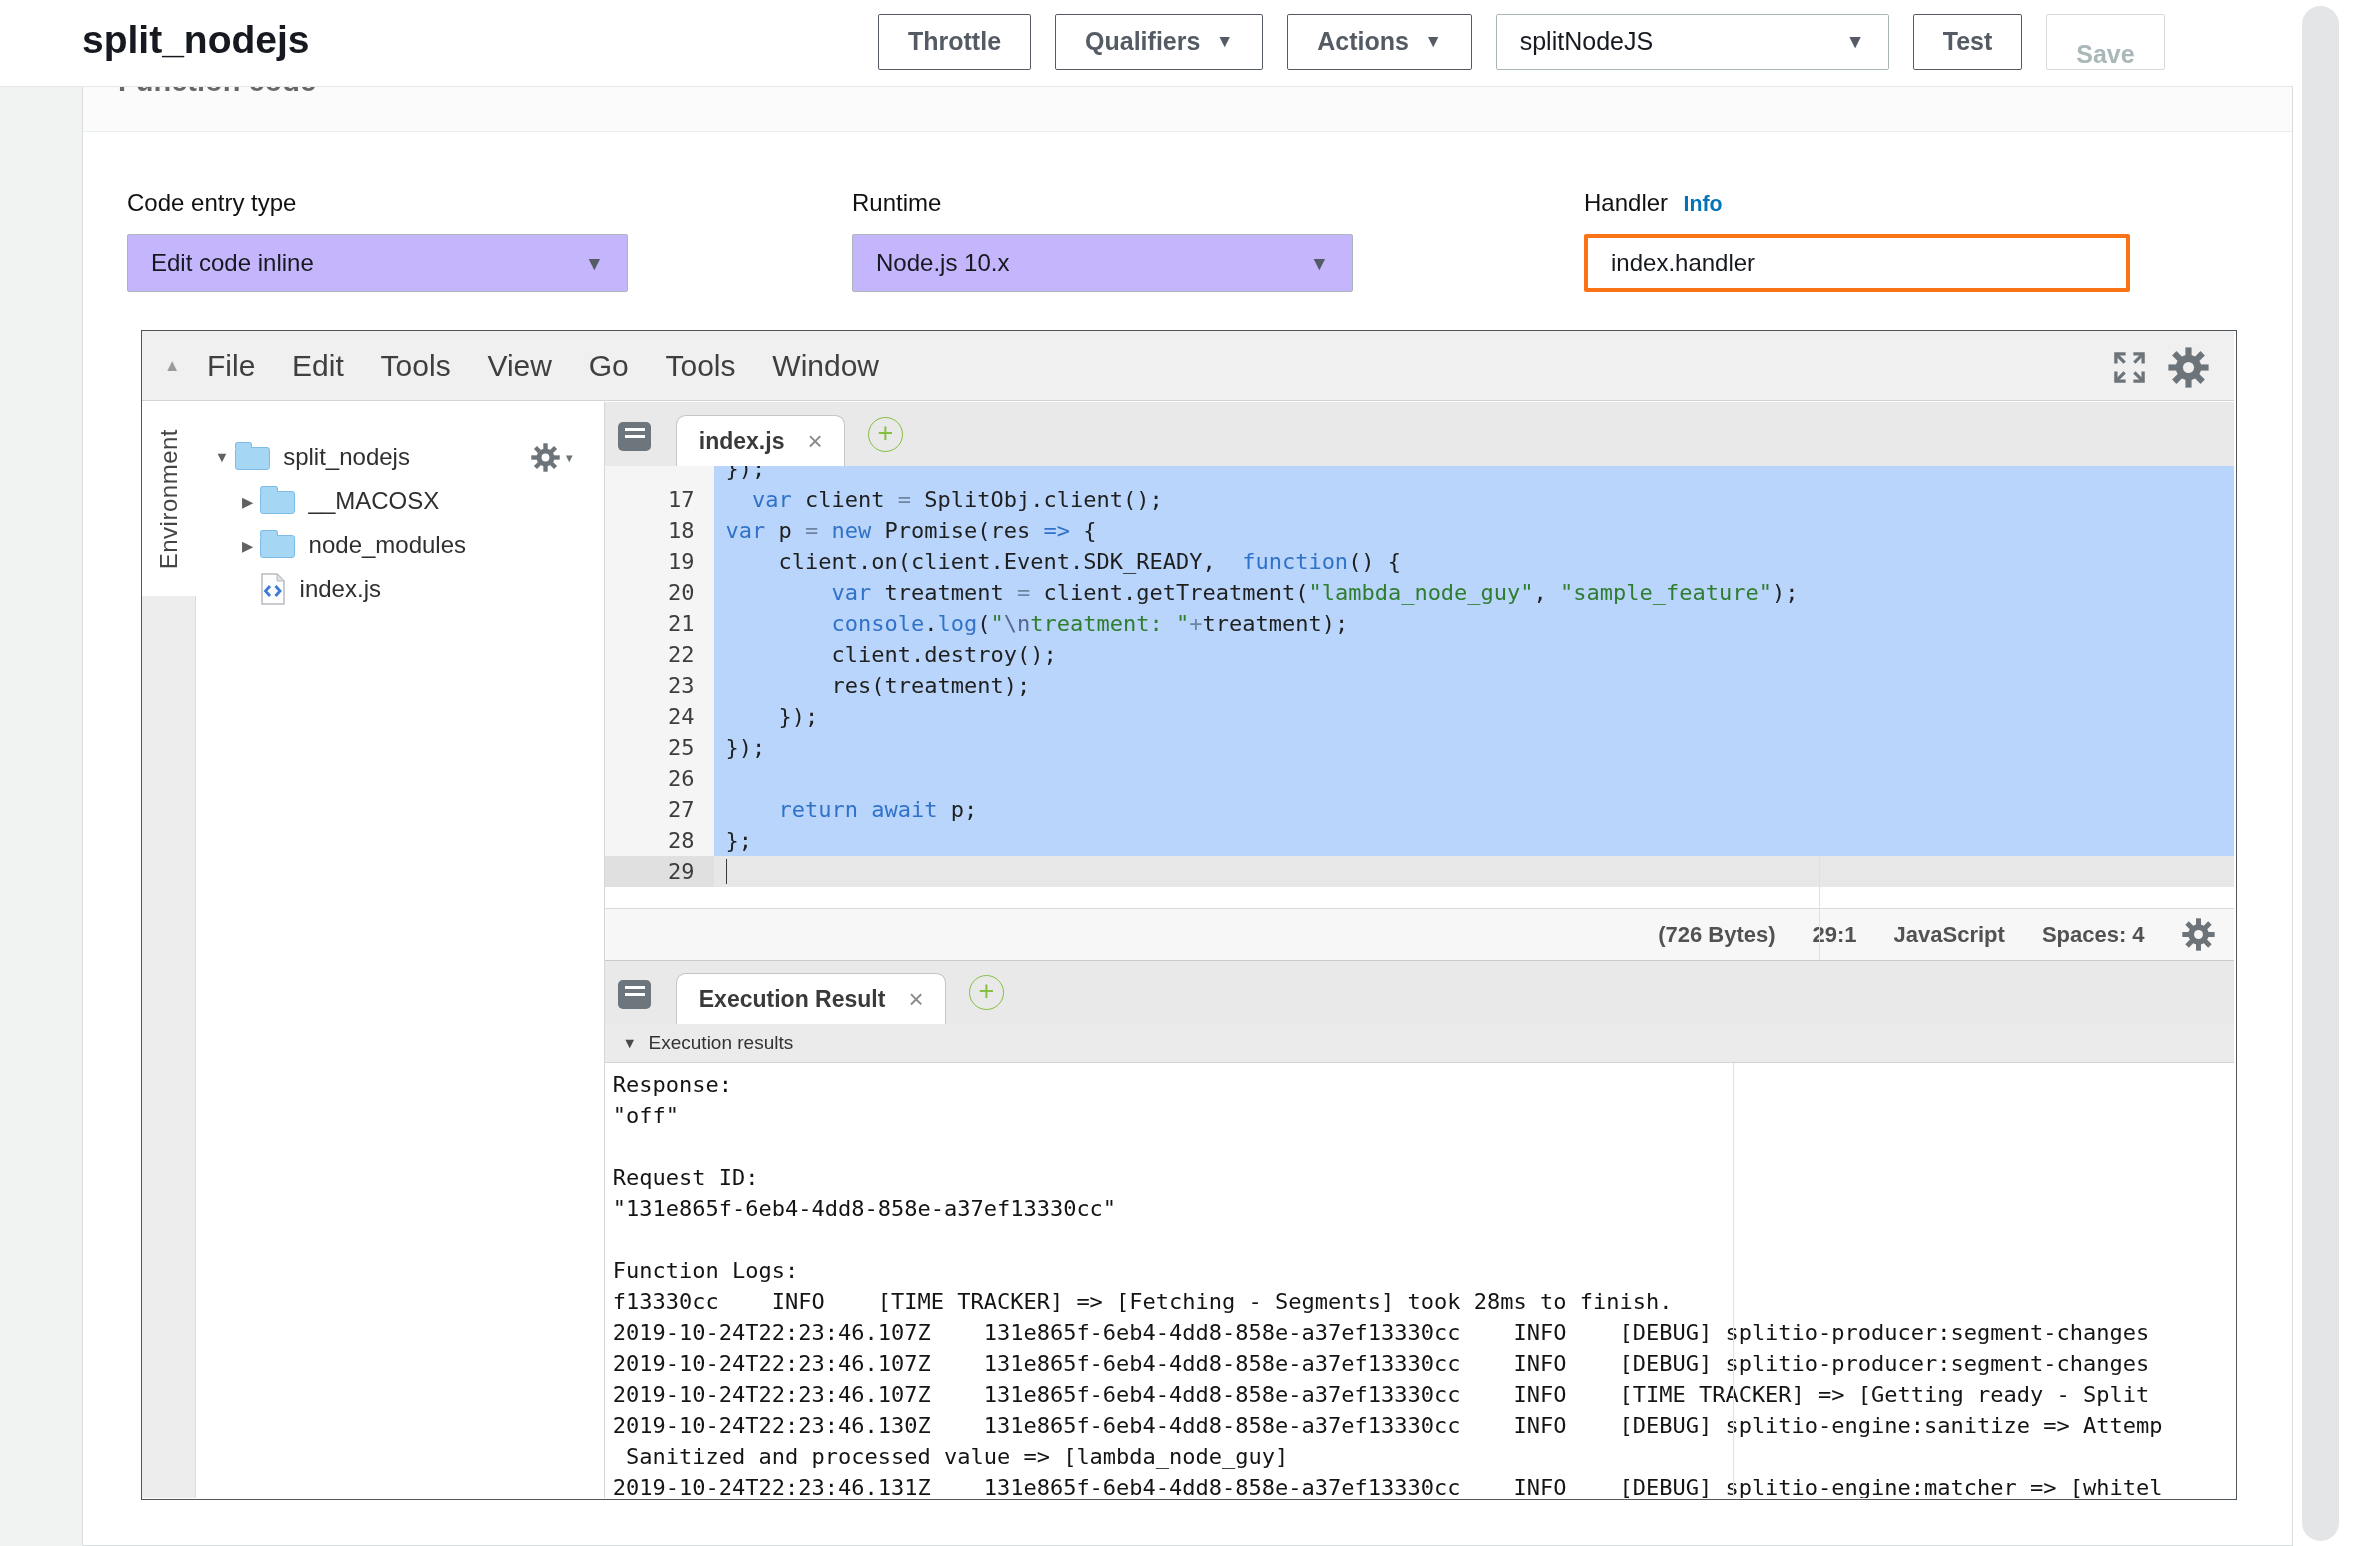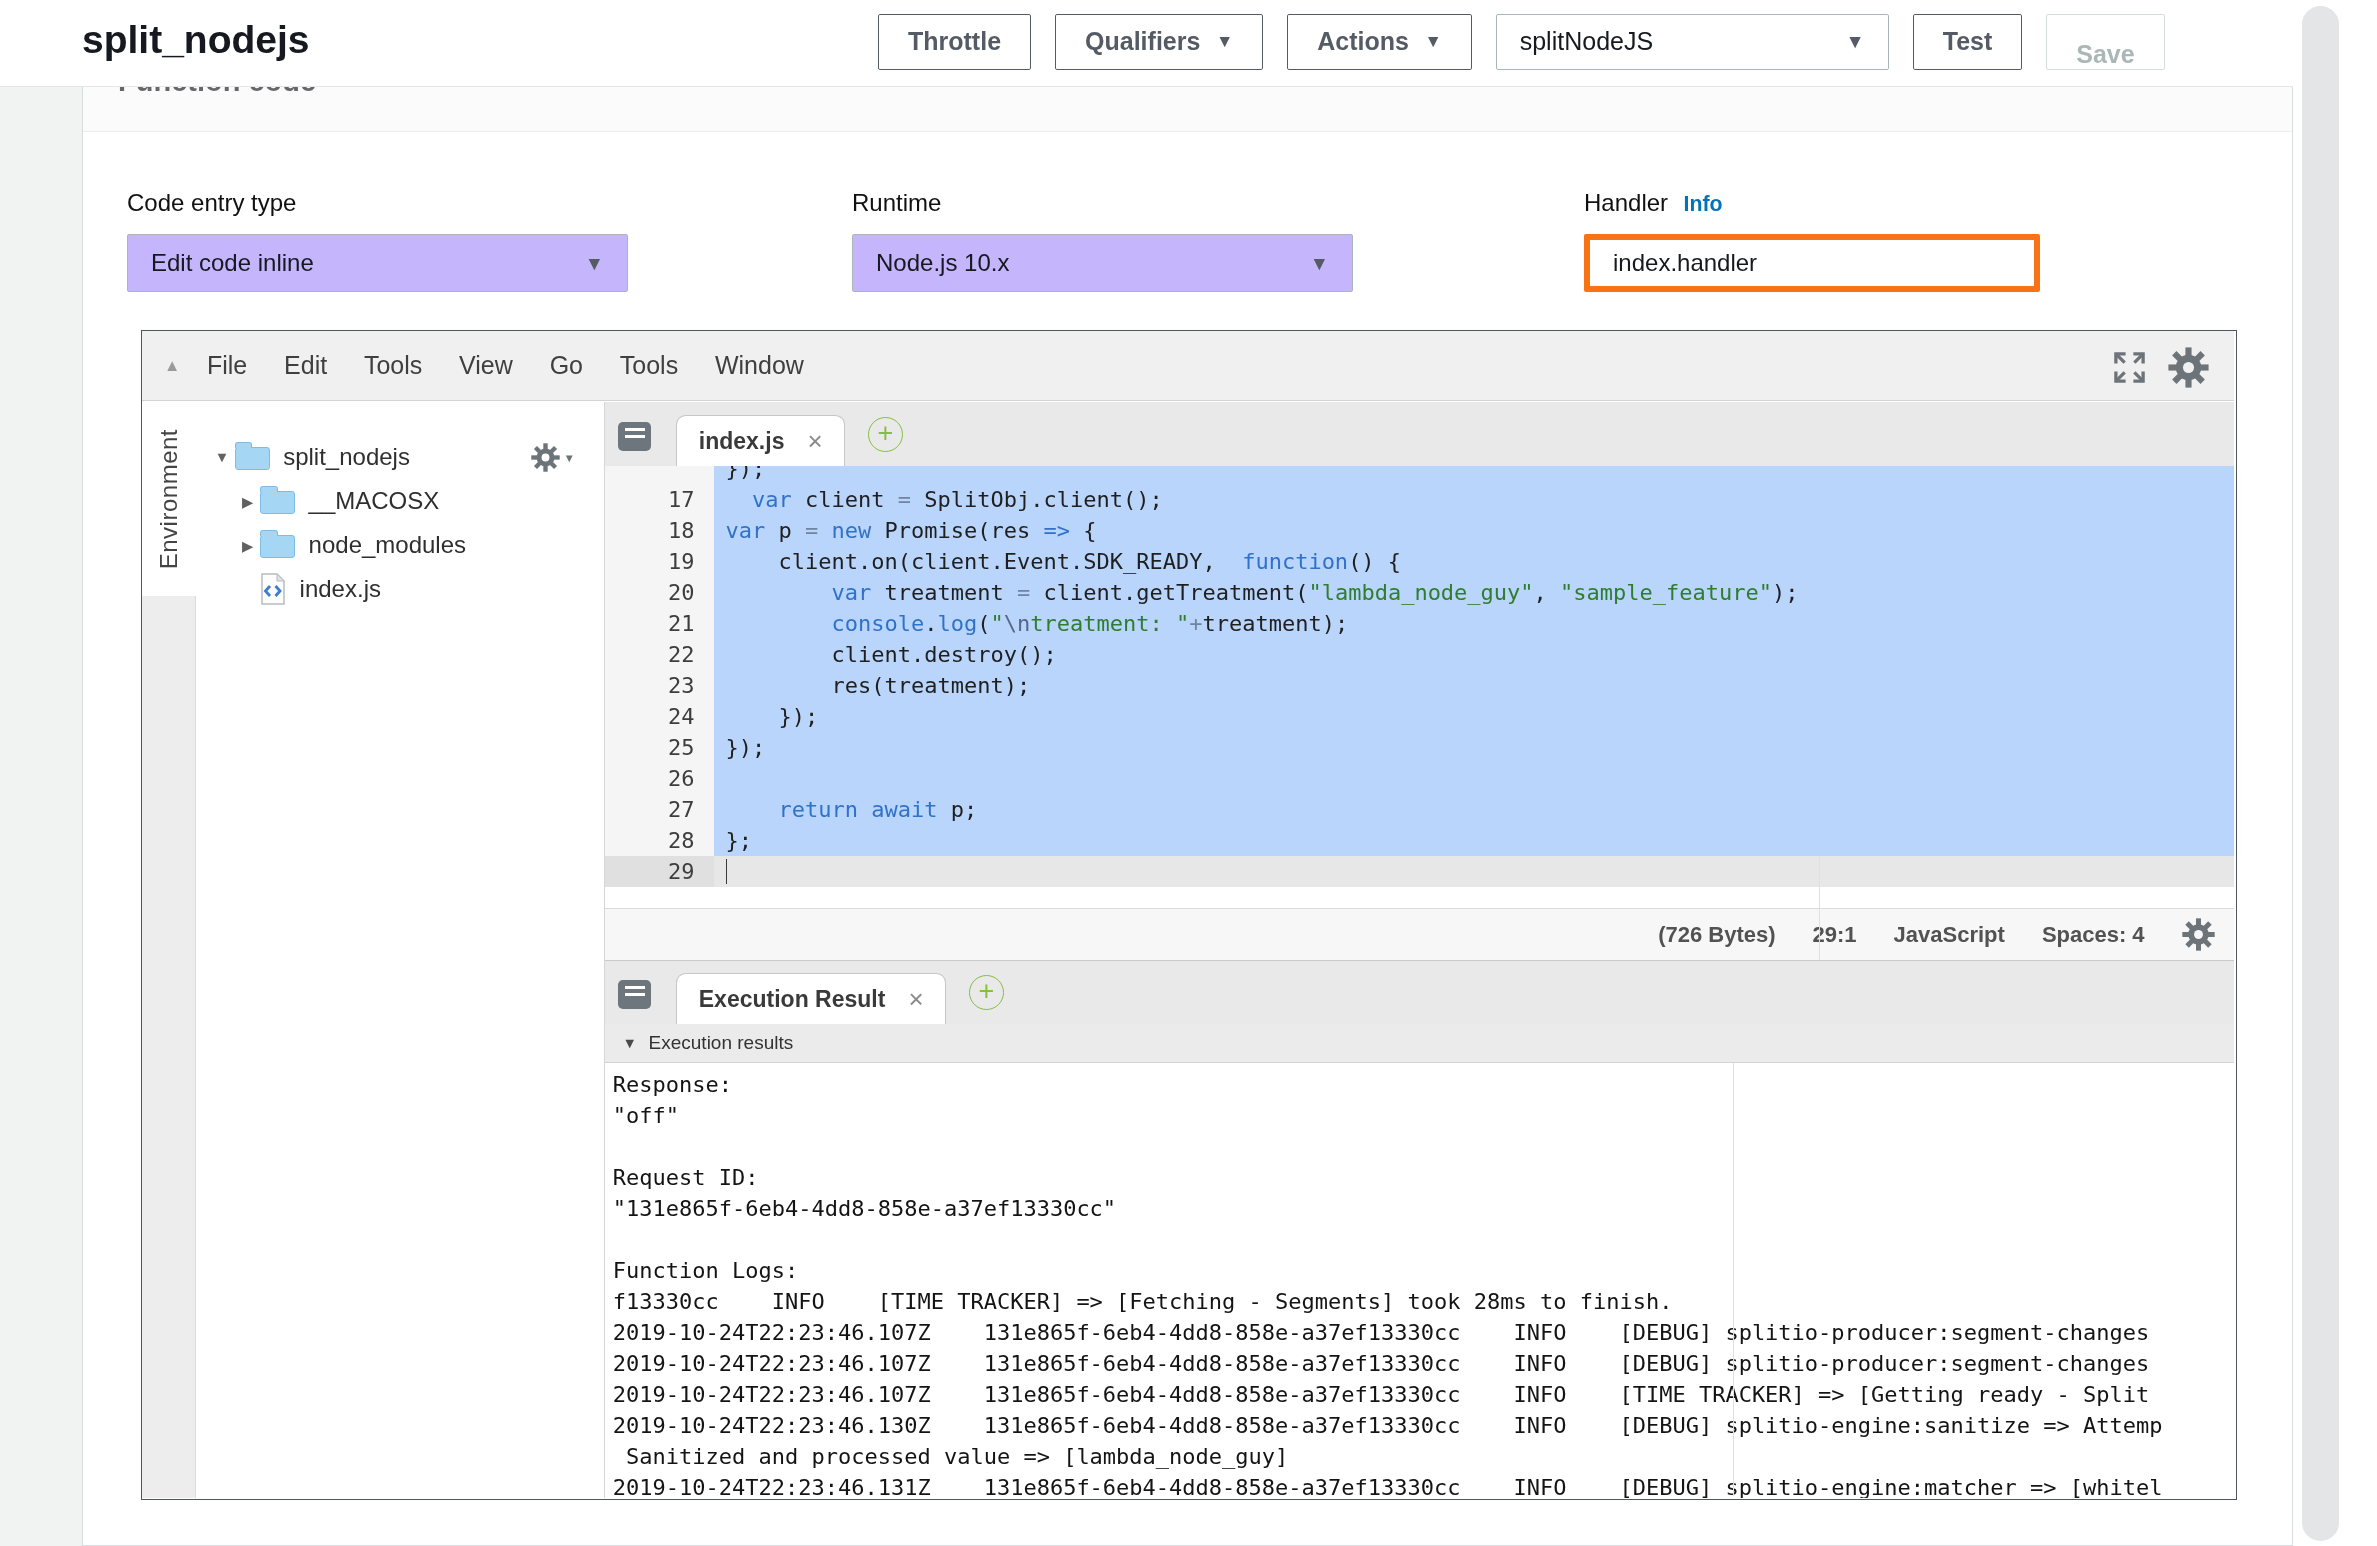--- a/index.html
+++ b/index.html
@@ -50,36 +50,36 @@
 
   .field-label { position:absolute; top:102px; font-size:24px; color:#111; }
   .info-link { color:#0073bb; font-weight:700; font-size:21.3px; margin-left:15.5px; cursor:pointer; }
   .field-control {
     position:absolute; top:147px; width:501px; height:58px; background:#c4b5fd;
     border:1px solid #aab7b8; border-radius:1.9px; font-size:24px; color:#16191f;
     display:flex; align-items:center; justify-content:space-between; padding:0 23px; cursor:pointer;
   }
   .field-control .dd { font-size:19.4px; color:#545b64; }
   .handler-input {
-    position:absolute; top:147px; width:456px; height:58px; border:6px solid #f97316; border-radius:1.9px;
+    position:absolute; top:147px; width:546px; height:58px; border:4px solid #f97316; border-radius:1.9px;
     font-size:24px; color:#16191f; padding:0 23px; font-family:"Liberation Sans", sans-serif; background:#fff;
   }
 
   
   .editor {
     position:absolute; left:141px; top:330px; width:2096px; height:1170px;
     border:1.9px solid #4f565c; background:#fff;
   }
   .menubar {
     position:absolute; left:0; top:0; width:2092px; height:70px;
     background:#f0f0f0; border-bottom:1px solid #d3d3d3;
     display:flex; align-items:center; padding-left:13.6px;
   }
   .menu-collapse { width:33px; text-align:center; color:#9a9a9a; font-size:16.5px; cursor:pointer; }
-  .menu-item { padding:0 18.4px; font-size:25px; color:#3f3f3f; cursor:pointer; }
+  .menu-item { padding:0 18.4px; font-size:30px; color:#3f3f3f; cursor:pointer; }
   .menubar-icons { position:absolute; right:25px; top:15.5px; display:flex; gap:21.3px; align-items:center; }
   .icon-btn { cursor:pointer; display:flex; align-items:center; }
 
   .dock-strip { position:absolute; left:0; top:71px; width:54px; height:1096px; background:#ededed; border-right:1px solid #dcdcdc; }
   .env-tab { position:absolute; left:0; top:0; width:54px; height:194px; background:#ffffff; display:flex; align-items:center; justify-content:center; cursor:pointer; }
   .env-tab span {
     writing-mode:vertical-rl; transform:rotate(180deg);
     font-size:24px; color:#444; letter-spacing:0.5px;
   }
 

